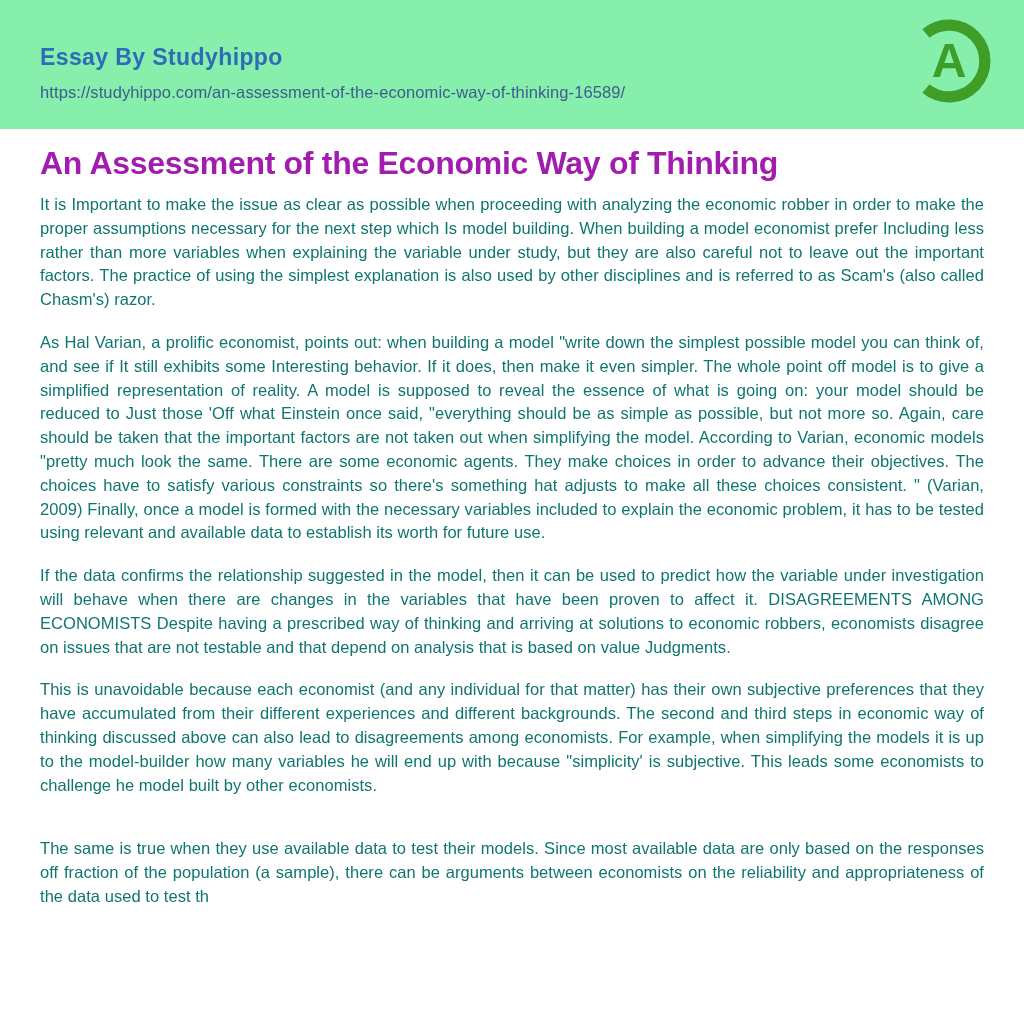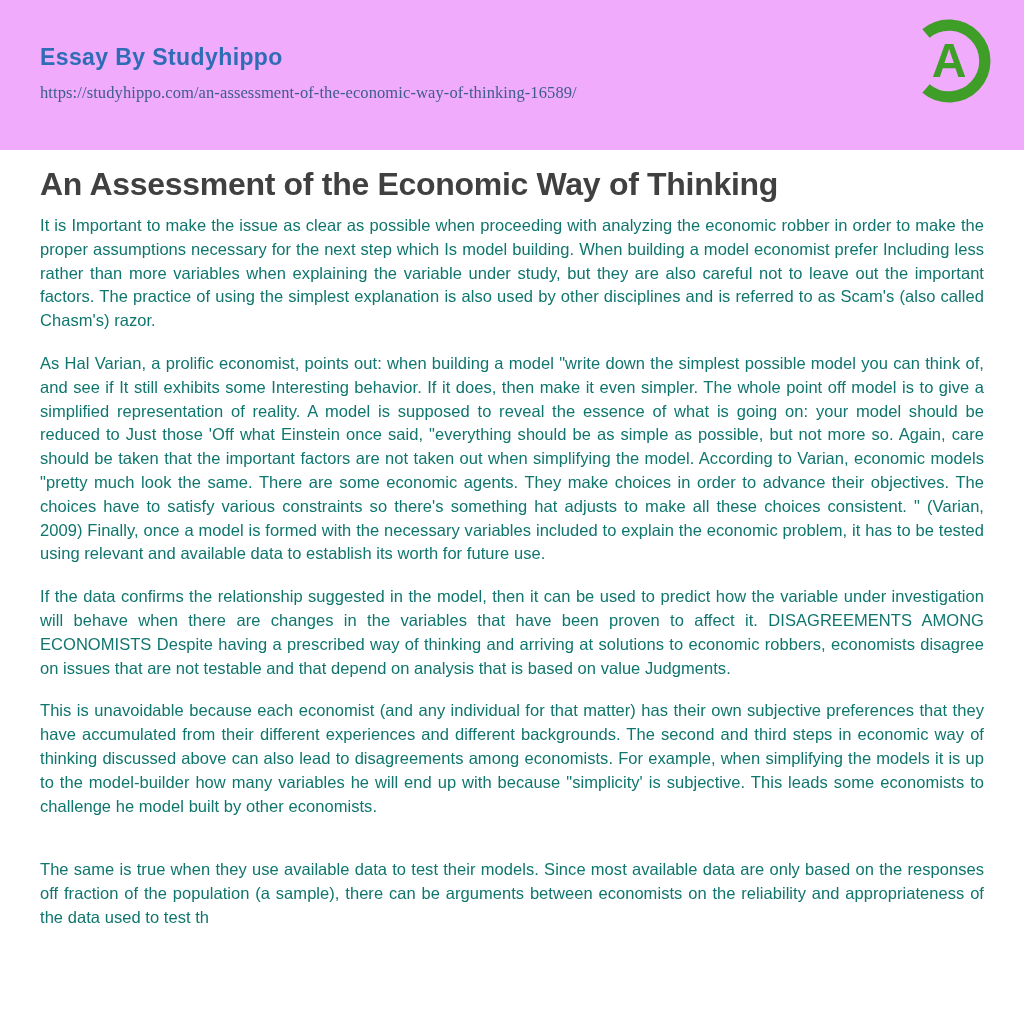--- a/index.html
+++ b/index.html
@@ -6,55 +6,54 @@
   html, body { width: 1024px; }
   body {
     width: 1024px;
     height: 1021px;
     background: #ffffff;
     font-family: "Liberation Sans", sans-serif;
     overflow: hidden;
     position: relative;
   }
   .page-header {
-    background: #f0abfc;
-    height: 150px;
+    background: #86efac;
+    height: 129px;
     padding: 44px 40px 16px 40px;
     position: relative;
   }
   .site-title {
     color: #2e6cb6;
     font-size: 23px;
     font-weight: 700;
     letter-spacing: 0.4px;
     line-height: 26px;
   }
   .page-url {
     display: inline-block;
     margin-top: 13px;
     color: #3e5c8d;
     font-size: 16.5px;
     font-weight: 500;
     text-decoration: none;
     letter-spacing: 0.1px;
     cursor: pointer;
-    font-family: Liberation Serif, serif;
   }
   .logo {
     position: absolute;
     top: 18px;
     right: 32px;
     width: 86px;
     height: 86px;
   }
   .content {
     padding: 17px 40px 0 40px;
   }
   .essay-title {
-    color: #404040;
+    color: #a21caf;
     font-size: 32px;
     line-height: 34px;
     font-weight: 700;
     letter-spacing: -0.3px;
     margin-bottom: 13px;
   }
   .essay-title span { display: block; }
   .essay-body p {
     color: #0f766e;
     font-size: 16.5px;

